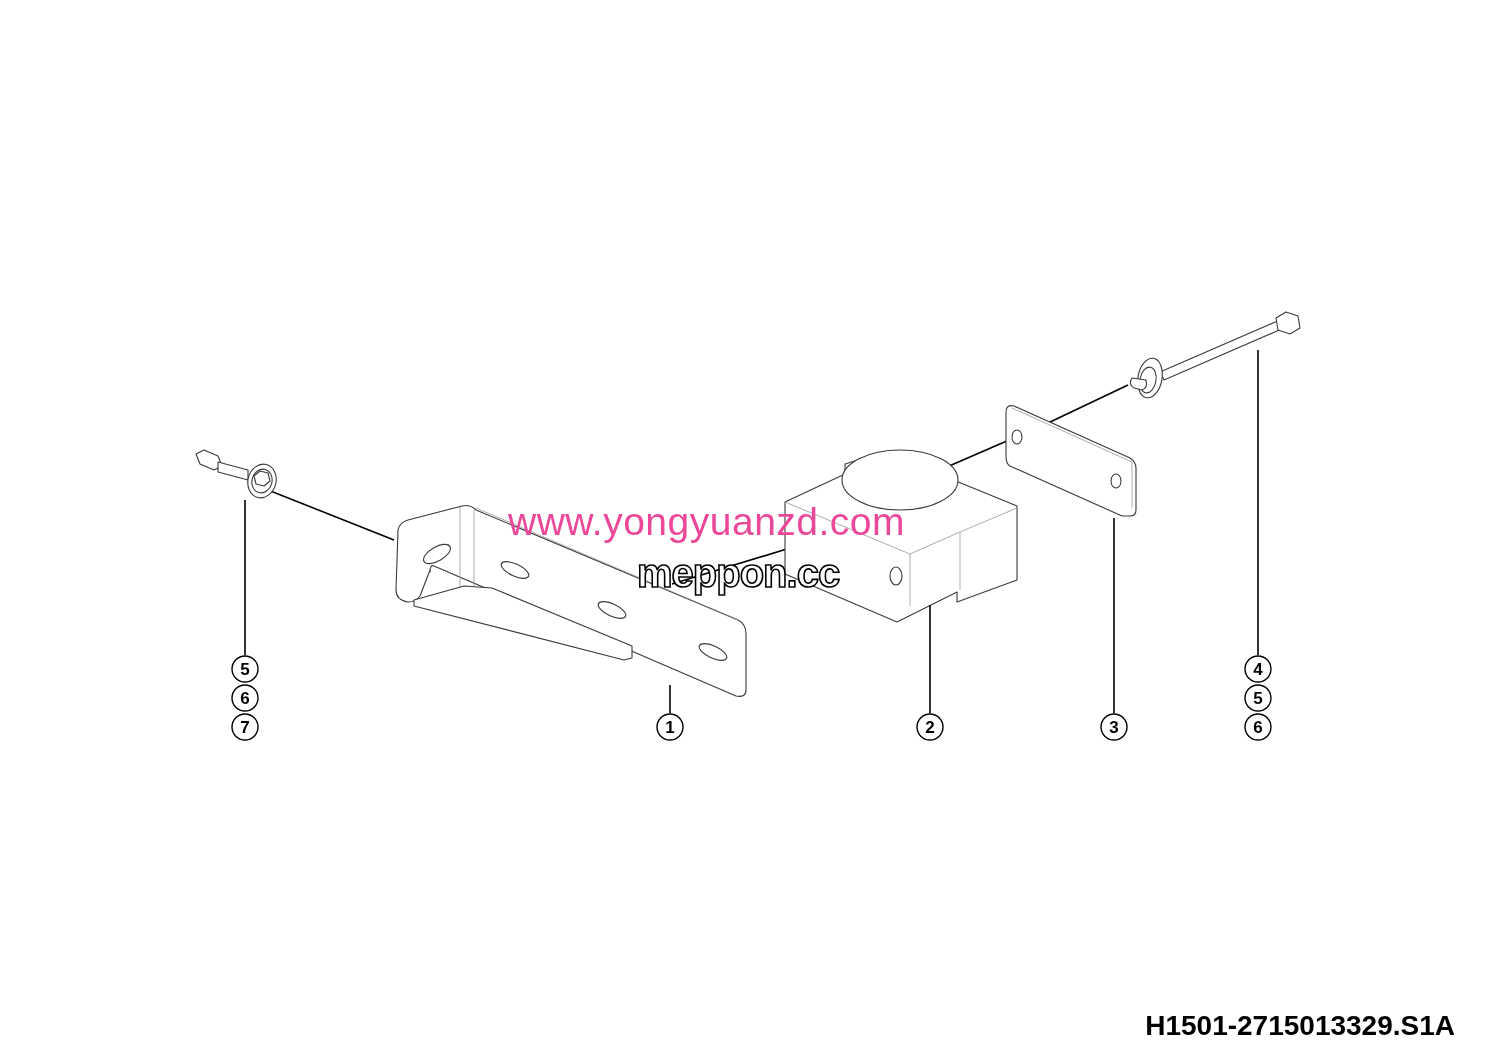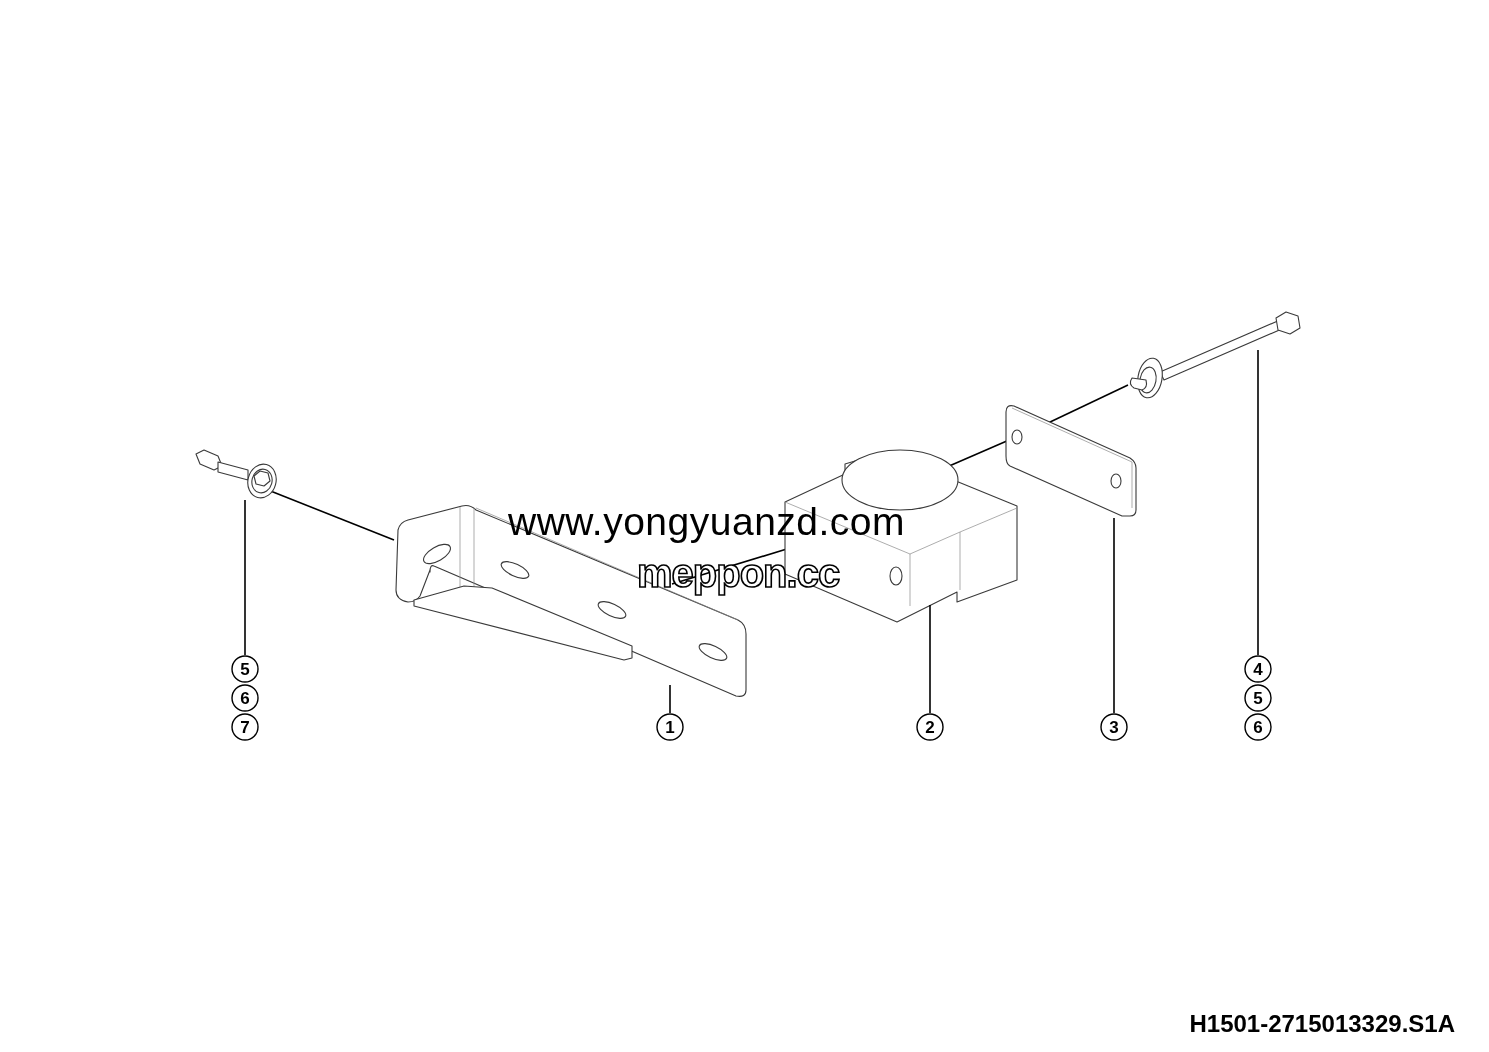--- a/index.html
+++ b/index.html
@@ -1,23 +1,23 @@
 <!DOCTYPE html>
 <html><head>
 <meta charset="utf-8">
 <style>
   html, body { margin: 0; padding: 0; background: #ffffff; }
   body { width: 1489px; height: 1052px; position: relative; overflow: hidden;
          font-family: "Liberation Sans", sans-serif; }
   #drawing { position: absolute; left: 0; top: 0; }
   .callout-text { font-family: "Liberation Sans", sans-serif; font-weight: bold; font-size: 17px; }
   .ref-code { position: absolute; right: 34px; top: 1010px; font-family: "Liberation Sans", sans-serif;
-              font-weight: bold; font-size: 24px; color: #000; letter-spacing: 0px; }
+              font-weight: bold; font-size: 28px; color: #000; letter-spacing: 0px; }
   .wm-blue { position: absolute; left: 508px; top: 500px; font-family: "Liberation Sans", sans-serif;
-             font-size: 39px; color: #000000; white-space: nowrap; letter-spacing: 0.5px; }
+             font-size: 39px; color: #ec4899; white-space: nowrap; letter-spacing: 0.5px; }
   .wm-outline { position: absolute; left: 637px; top: 507px; font-family: "Liberation Sans", sans-serif;
              font-size: 40px; font-weight: bold; color: #fff; white-space: nowrap;
              -webkit-text-stroke: 1.6px #000; letter-spacing: -1px; margin-top: 44px; }
 </style>
 </head>
 <body>
 
 <svg id="drawing" width="1489" height="1052" viewBox="0 0 1489 1052" xmlns="http://www.w3.org/2000/svg">
   <defs>
     <style>

